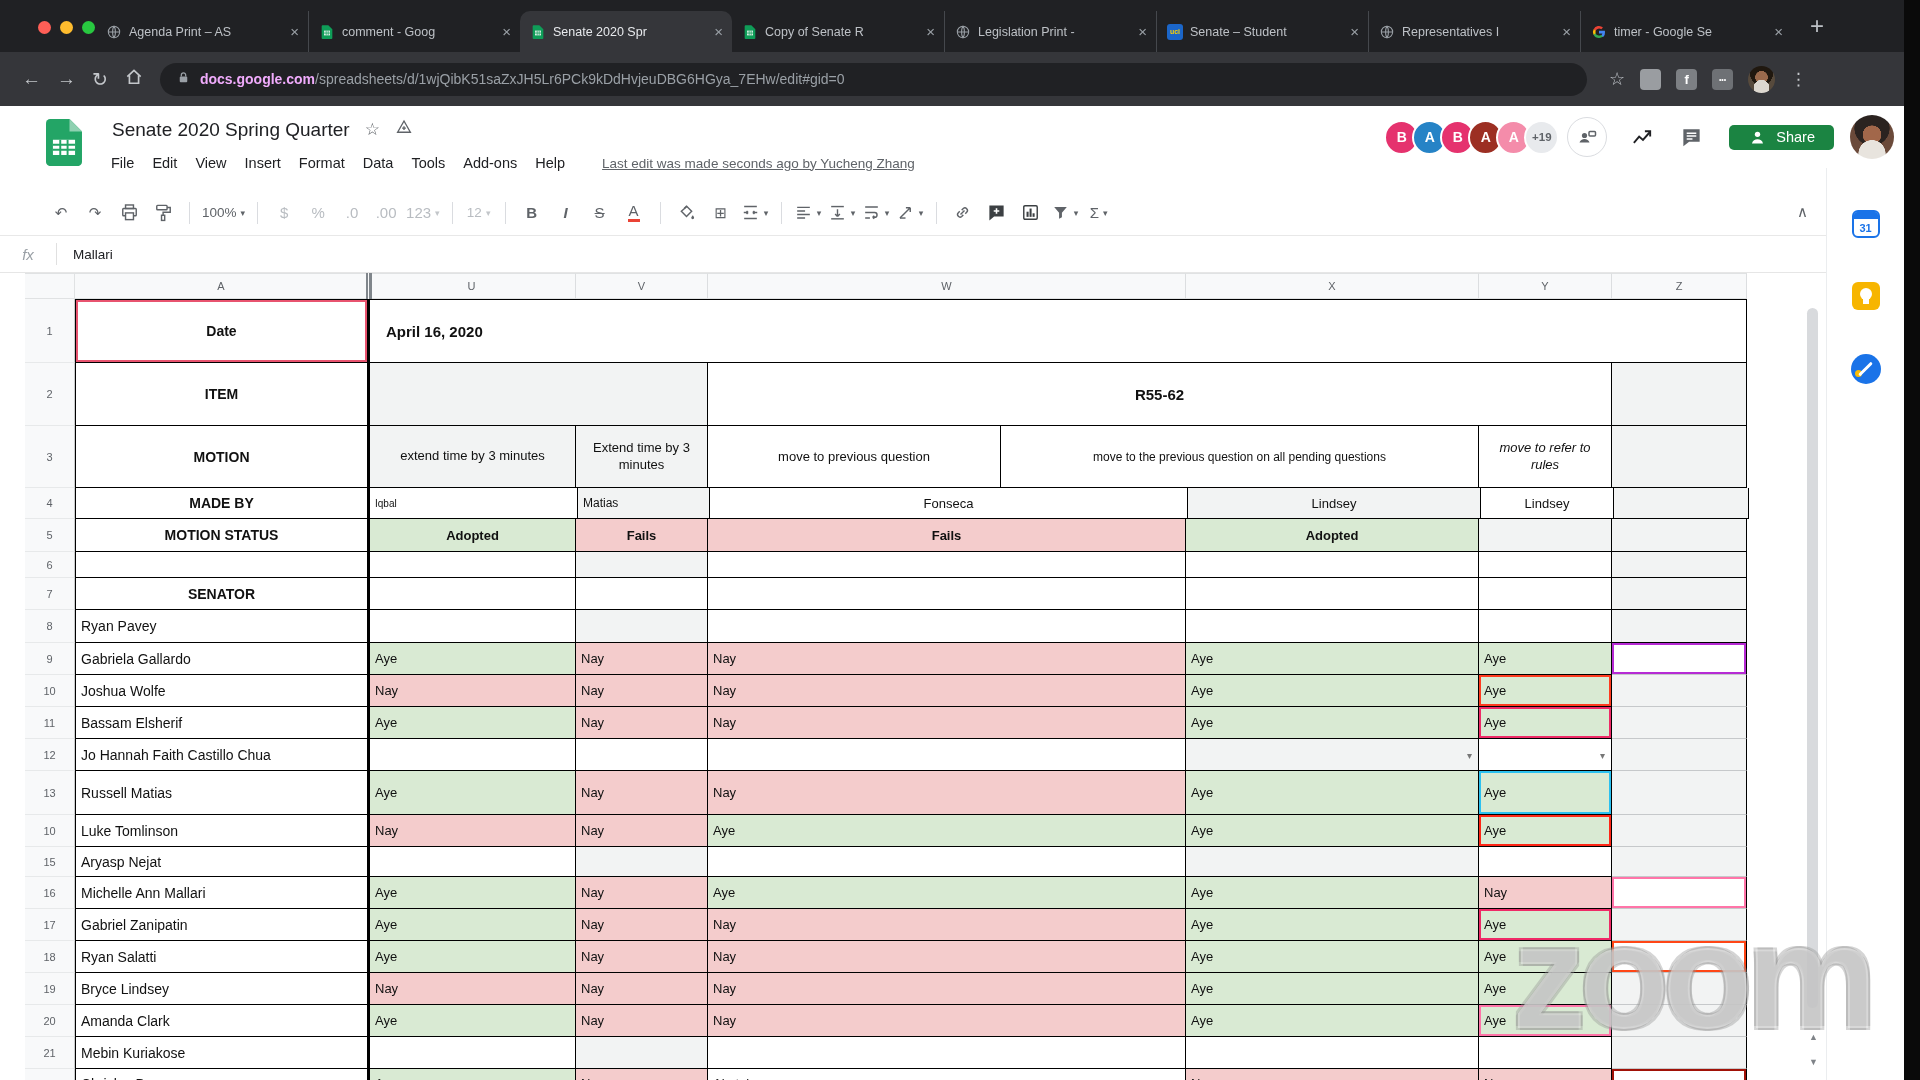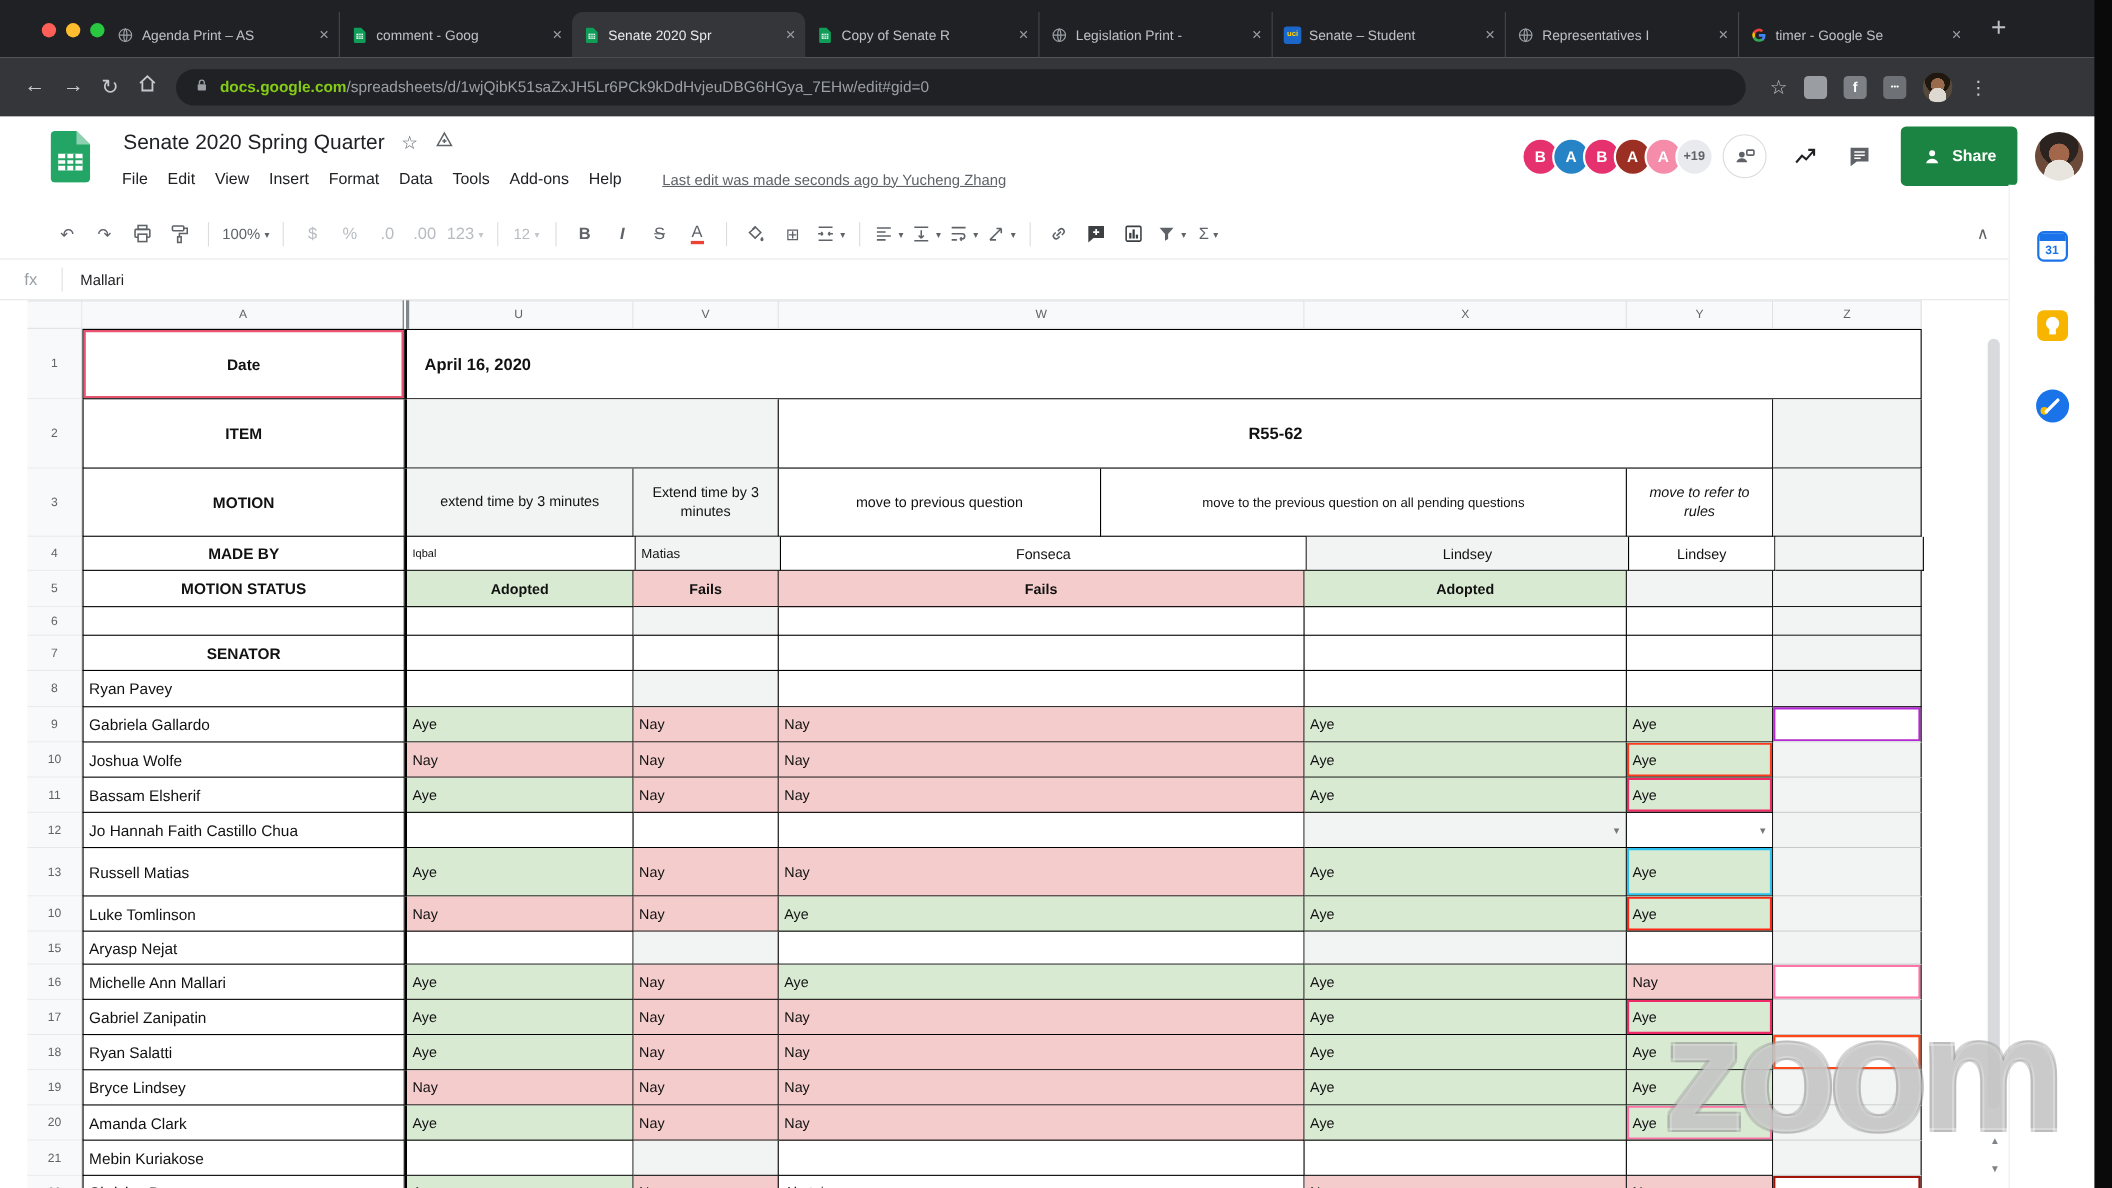--- a/index.html
+++ b/index.html
@@ -21,21 +21,21 @@
   .fav svg{width:16px;height:16px;}
   .fav-uci{border-radius:3px;background:#1b66c9;color:#ffd200;font-size:7px;font-weight:bold;}
   .newtab{position:absolute;left:1810px;top:12px;color:#bdc1c6;font-size:24px;font-weight:300;}
   .urlbar{position:absolute;left:0;top:52px;width:1920px;height:54px;background:#35363a;
           display:flex;align-items:center;padding:0 0 0 22px;box-sizing:border-box;gap:16px;}
   .nav-ic{color:#c4c7cb;font-size:19px;flex:0 0 auto;}
   .nav-ic svg{width:20px;height:20px;}
   .url-pill{width:1395px;height:33px;background:#202124;border-radius:17px;display:flex;
             align-items:center;padding:0 16px;gap:9px;font-size:14px;white-space:nowrap;overflow:hidden;}
   .url-pill svg{width:15px;height:15px;flex:0 0 auto;}
-  .url-domain{color:#84cc16;font-weight:bold;}
+  .url-domain{color:#f0abfc;font-weight:bold;}
   .url-path{color:#9aa0a6;}
   .urlbar-right{display:flex;align-items:center;gap:15px;margin-left:6px;color:#bdc1c6;}
   .ext{width:21px;height:21px;border-radius:4px;display:flex;align-items:center;justify-content:center;
        font-size:11px;color:#fff;}
   .avatar-sm{width:27px;height:27px;border-radius:50%;
      background:radial-gradient(circle at 50% 80%,#ddd8d0 0 30%,transparent 31%),
                 radial-gradient(circle at 50% 42%,#9a6a4c 0 30%,transparent 31%),
                 radial-gradient(circle at 50% 28%,#20180f 0 48%,transparent 49%),#574a3c;}
   .kebab{color:#c4c7cb;font-size:17px;letter-spacing:0;margin-right:14px;}
   
@@ -51,22 +51,22 @@
   .header-right{position:absolute;right:26px;top:9px;display:flex;align-items:center;}
   .collabs{display:flex;align-items:center;margin-right:8px;}
   .collab{width:31px;height:31px;border-radius:50%;border:2px solid #fff;margin-left:-7px;
           display:flex;align-items:center;justify-content:center;color:#fff;font-weight:bold;font-size:14px;}
   .collab.light{color:#5f6368;font-size:11.5px;font-weight:bold;}
   .presenter{width:38px;height:38px;border-radius:50%;border:1.5px solid #dadce0;display:flex;
              align-items:center;justify-content:center;margin-right:24px;}
   .presenter svg{width:24px;height:24px;}
   .hr-ic{margin-right:26px;display:flex;}
   .hr-ic svg{width:23px;height:23px;}
-  .share-btn{height:54px;padding:0 19px;background:#1b8442;color:#fff;border-radius:5px;display:flex;
-             align-items:center;gap:9px;font-size:14.5px;font-weight:bold;margin-right:16px;}
+  .share-btn{height:25px;padding:0 19px;background:#1b8442;color:#fff;border-radius:5px;display:flex;
+             align-items:center;gap:9px;font-size:14.5px;font-weight:normal;margin-right:16px;}
   .share-btn svg{width:19px;height:19px;}
   .avatar-lg{width:44px;height:44px;border-radius:50%;
      background:radial-gradient(circle at 50% 88%,#e8e4de 0 30%,transparent 31%),
                 radial-gradient(circle at 50% 45%,#a2674a 0 28%,transparent 29%),
                 radial-gradient(circle at 50% 30%,#2b2320 0 46%,transparent 47%),#6b4a3a;}
   
   .toolbar{position:absolute;left:0;top:190px;width:1920px;height:46px;box-sizing:border-box;
            border-bottom:1px solid #e8e8e8;display:flex;align-items:center;padding-left:44px;}
   .tb{min-width:28px;height:30px;display:flex;align-items:center;justify-content:center;
       margin:0 3px;color:#5f6368;font-size:14px;}
@@ -78,21 +78,21 @@
   .caret{font-size:9px;color:#5f6368;margin-left:4px;}
   .tb-sep{width:1px;height:22px;background:#dadce0;margin:0 9px;}
   .tb-bold .glyph{font-weight:bold;}
   .tb-italic .glyph{font-style:italic;font-weight:bold;}
   .tb-strike .glyph{text-decoration:line-through;}
   .tb-color .glyph{border-bottom:3px solid #ea4335;line-height:1.05;padding:0 1px;}
   .collapse-btn{position:absolute;right:112px;top:13px;color:#5f6368;font-size:15px;}
   
   .fxbar{position:absolute;left:0;top:236px;width:1920px;height:37px;box-sizing:border-box;
          border-bottom:1px solid #e6e6e6;display:flex;align-items:center;}
-  .fx{width:56px;text-align:center;color:#9aa0a6;font-size:15px;}
+  .fx{width:56px;text-align:center;color:#9aa0a6;font-style:italic;font-size:15px;}
   .fx-sep{width:1px;height:22px;background:#e0e0e0;margin-right:16px;}
   .fx-value{font-size:13.5px;color:#202124;}
   
   .grid{position:absolute;left:0;top:273px;width:1920px;height:807px;}
   .colheads{display:flex;padding-left:25px;height:26px;position:relative;}
   .corner{width:50px;box-sizing:border-box;background:#f8f9fa;border:1px solid #e0e2e3;border-left:none;}
   .colhead{box-sizing:border-box;background:#f8f9fa;border-top:1px solid #e0e2e3;border-bottom:1px solid #e0e2e3;
            border-right:1px solid #dcdee0;display:flex;align-items:center;justify-content:center;
            font-size:11px;color:#5f6368;}
   .hbar{position:absolute;left:366px;top:0;width:6px;height:26px;

